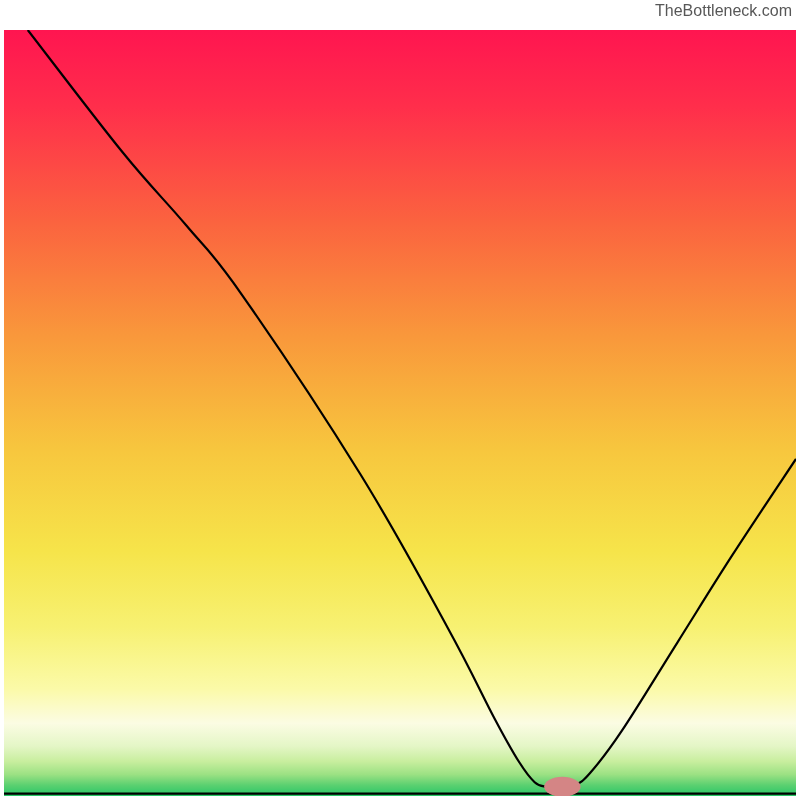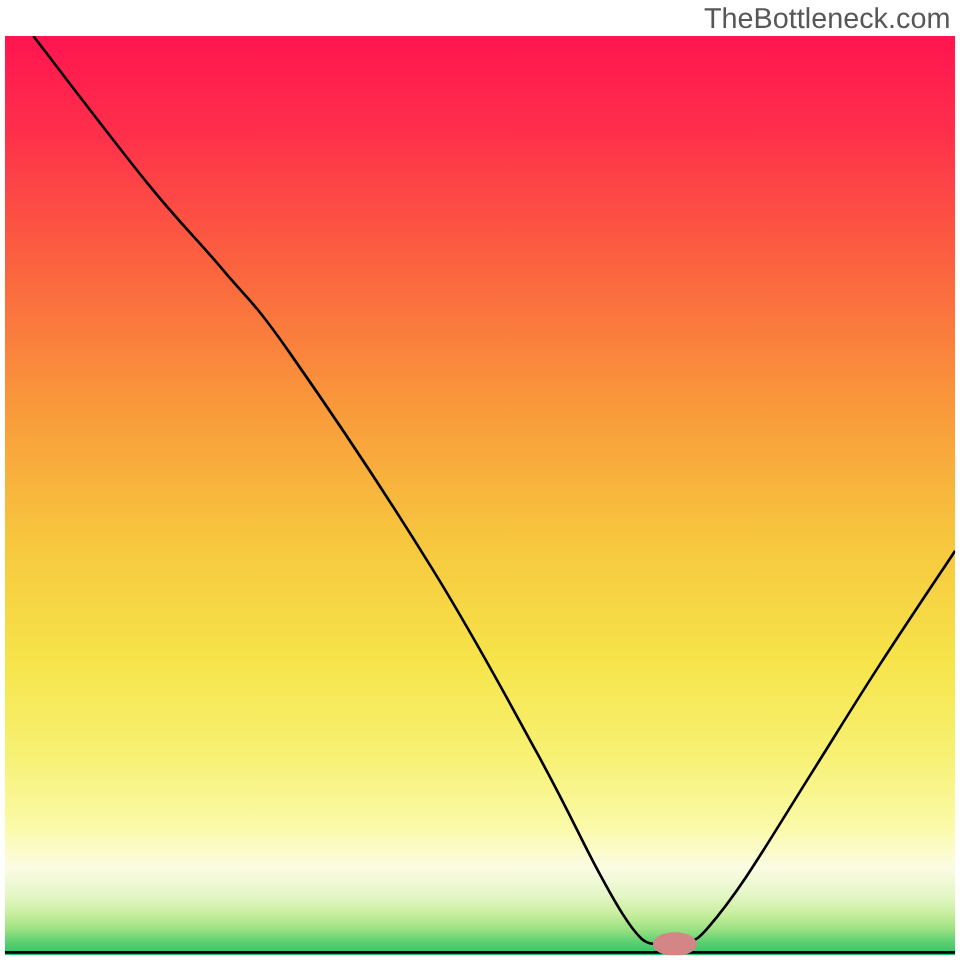--- a/index.html
+++ b/index.html
@@ -12,21 +12,21 @@
     .chart-container {
       width: 800px;
       height: 800px;
       position: relative;
     }
     .watermark {
       position: absolute;
       top: 2px;
       right: 8px;
       font-family: Arial, sans-serif;
-      font-size: 24px;
+      font-size: 16px;
       font-weight: 500;
       color: #575757;
       z-index: 10;
     }
     .plot-area {
       position: absolute;
       top: 30px;
       left: 4px;
       right: 4px;
       bottom: 4px;

